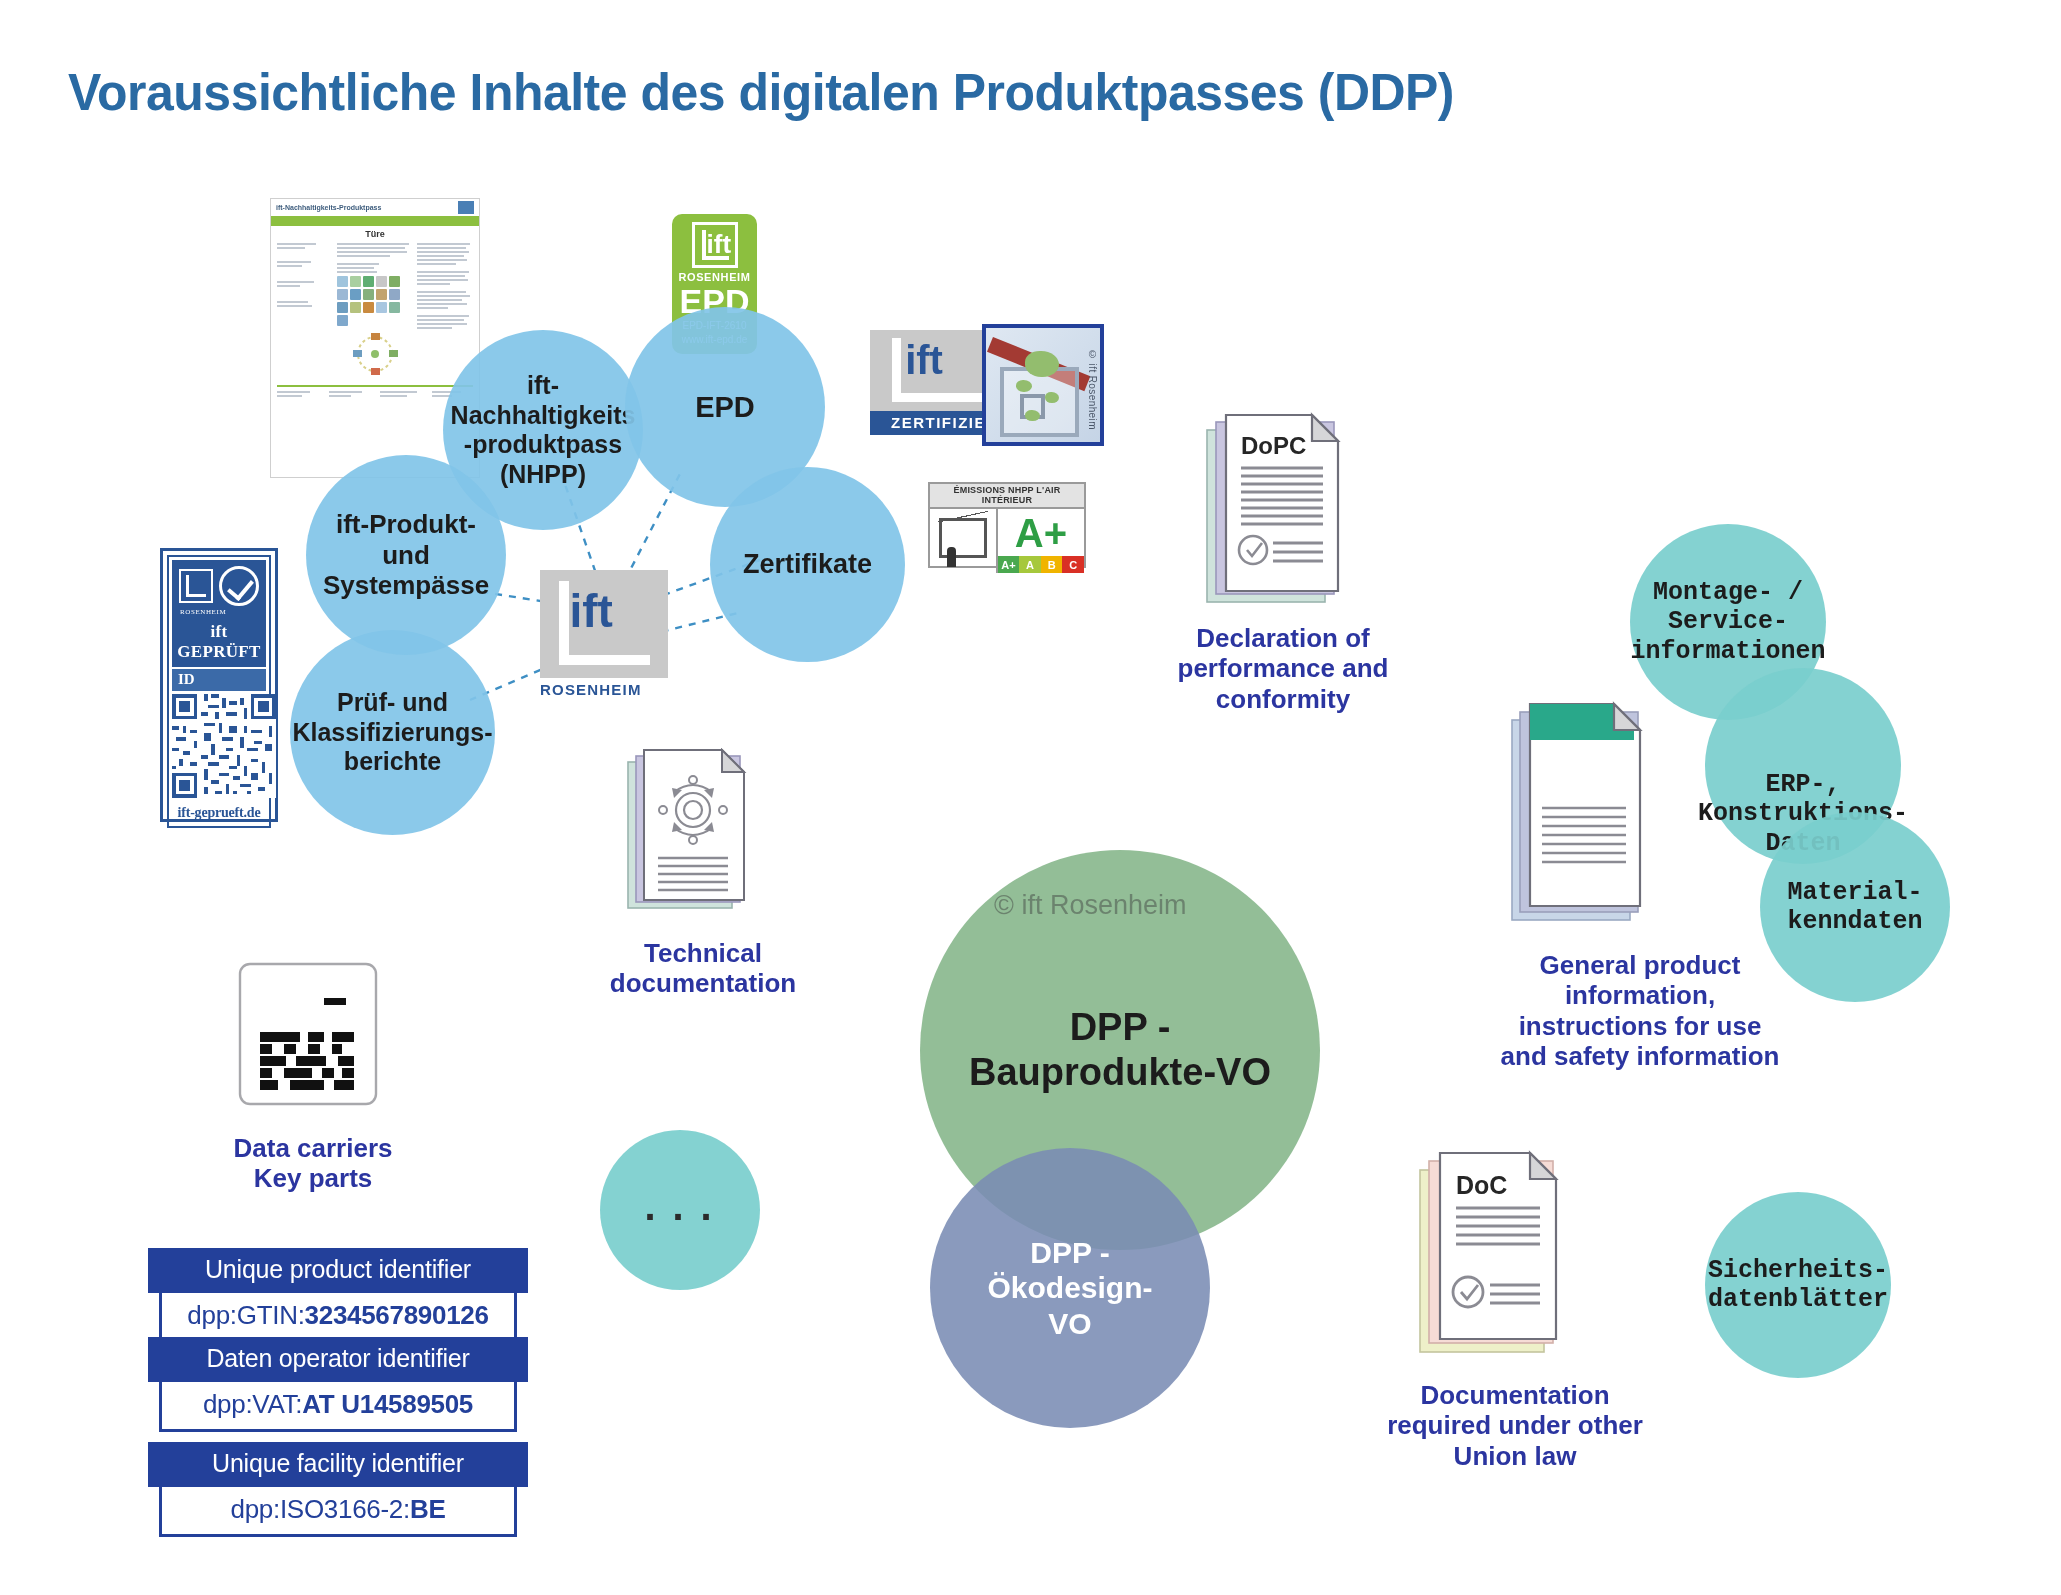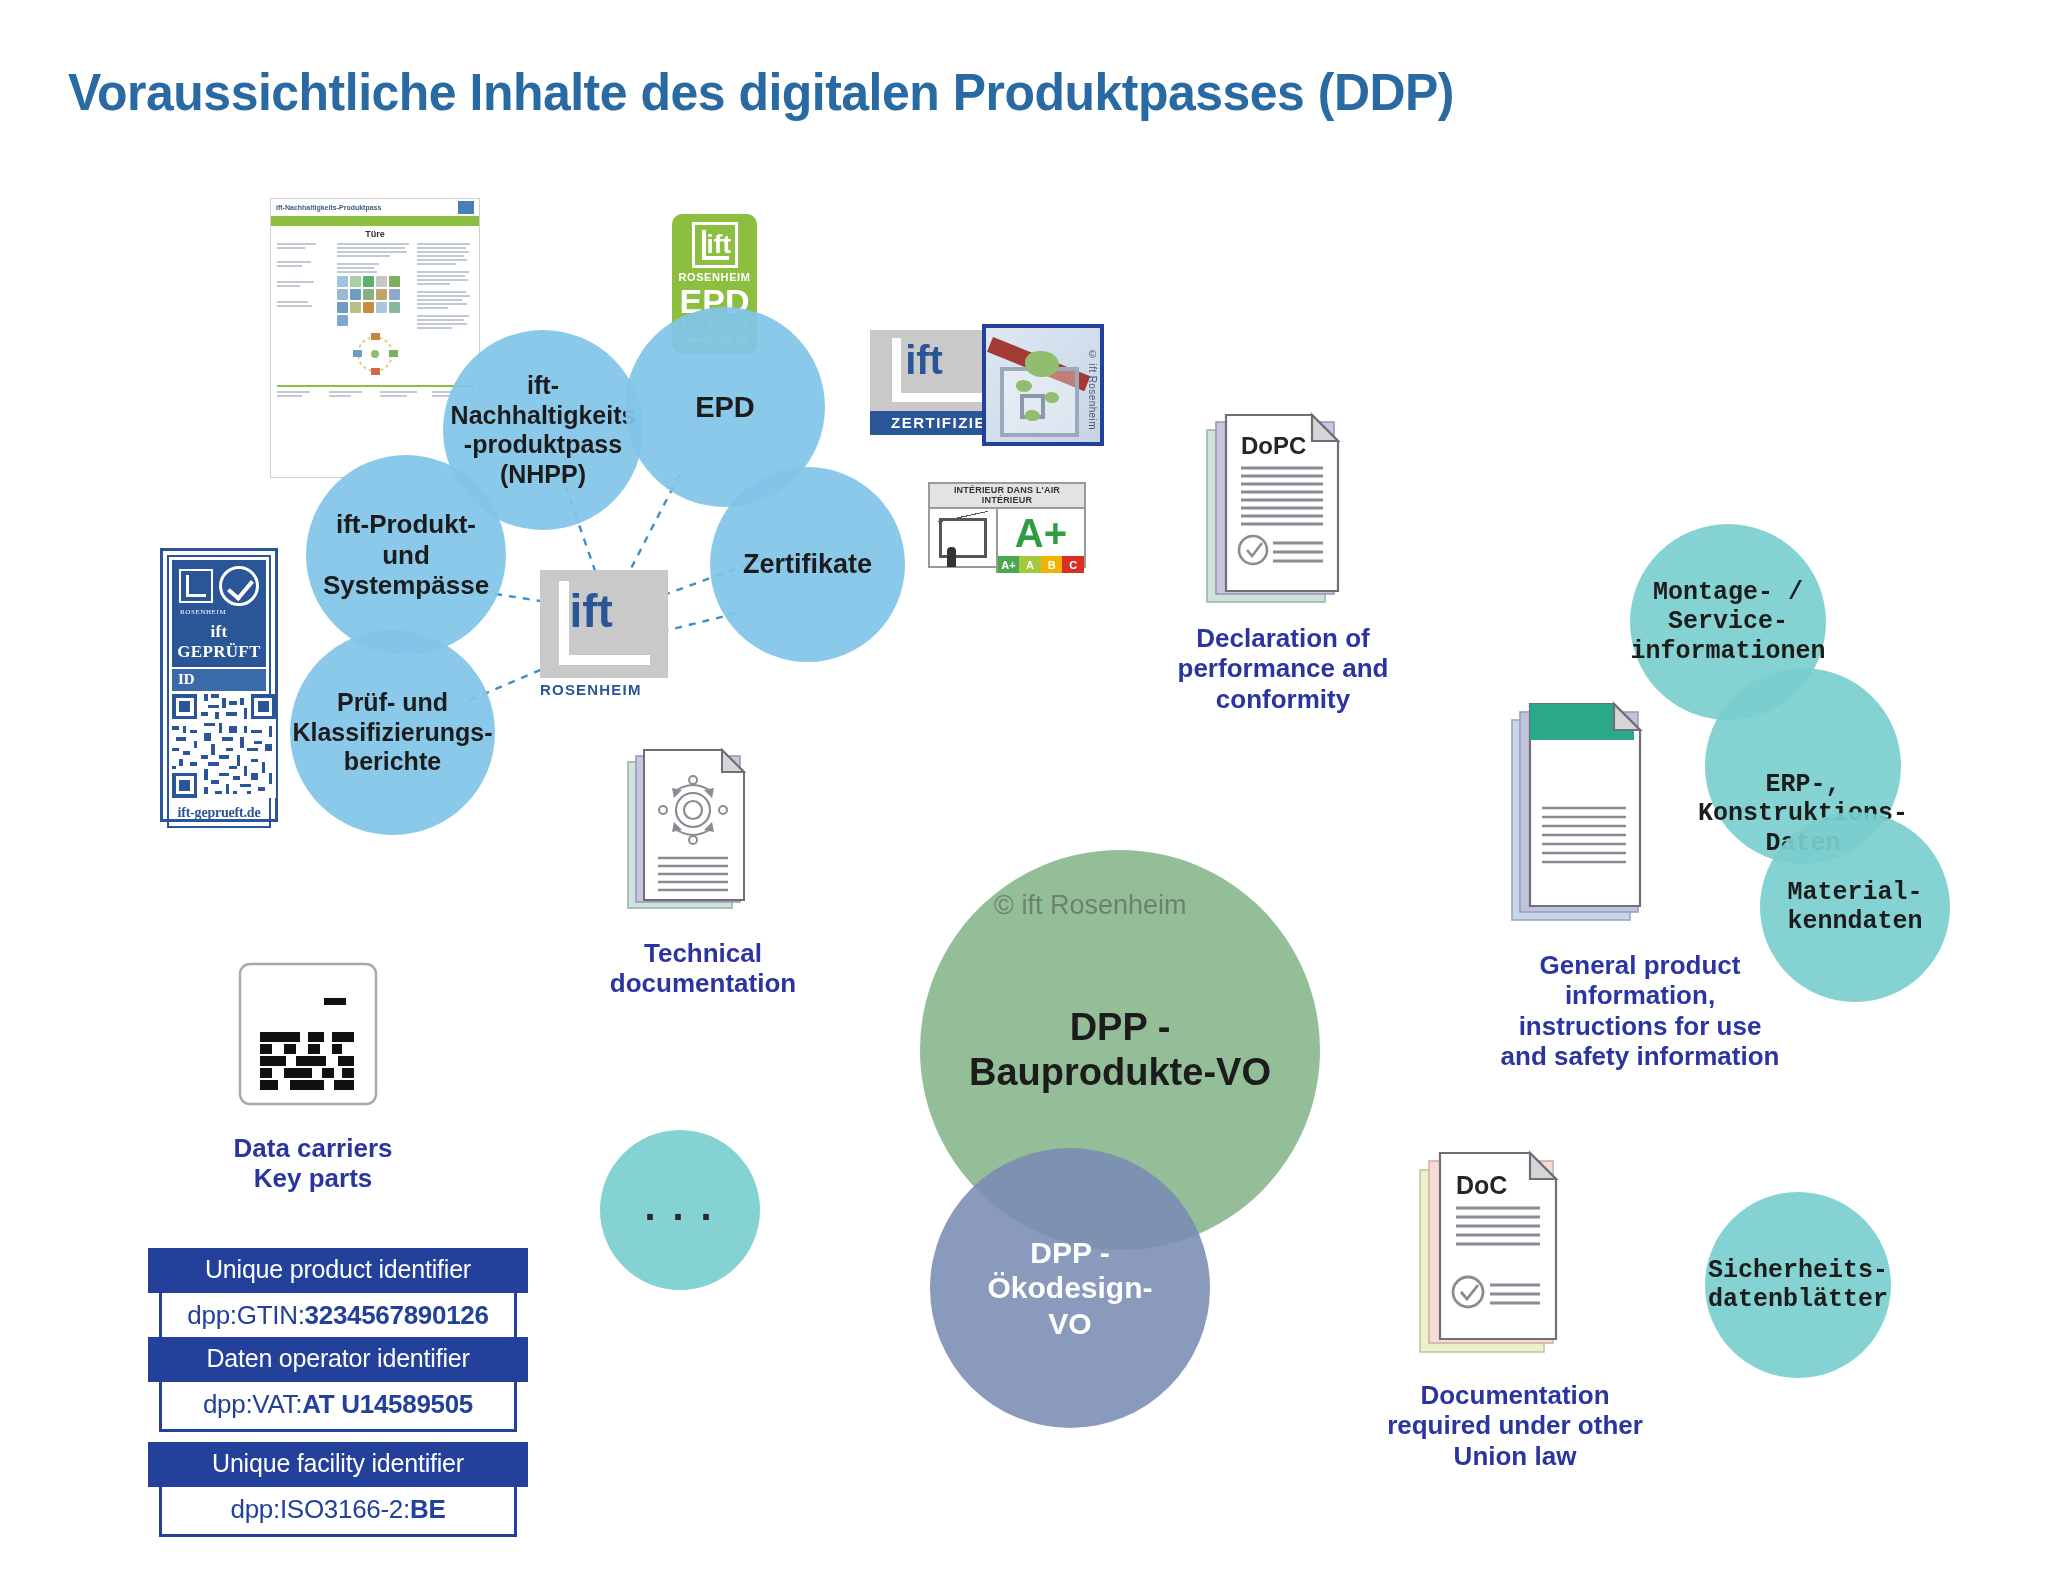--- a/index.html
+++ b/index.html
@@ -339,21 +339,21 @@
     <div class="wall"></div>
     <div class="win"></div>
     <div class="leaf" style="left:34%;top:20%;width:34px;height:26px;"></div>
     <div class="leaf" style="left:26%;top:46%;width:16px;height:12px;"></div>
     <div class="leaf" style="left:52%;top:56%;width:14px;height:11px;"></div>
     <div class="leaf" style="left:34%;top:72%;width:15px;height:11px;"></div>
     <div class="cred">© ift Rosenheim</div>
   </div>
 
   <div class="aplus" style="left:928px; top:482px; width:158px; height:86px;">
-    <div class="hdr">INTÉRIEUR DANS L'AIR INTÉRIEUR</div>
+    <div class="hdr">ÉMISSIONS NHPP L'AIR INTÉRIEUR</div>
     <div class="body">
       <div class="lft">
         <div class="house"></div>
         <div class="person"></div>
       </div>
       <div class="rgt">
         <div class="grade">A+</div>
         <div class="scale">
           <div style="background:#4aa84f">A+</div>
           <div style="background:#a6c83c">A</div>

